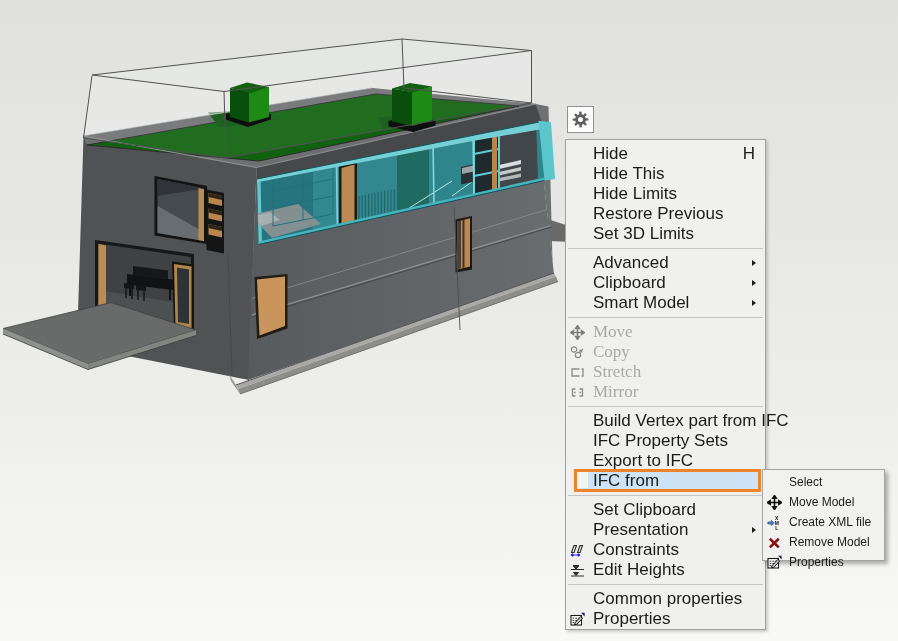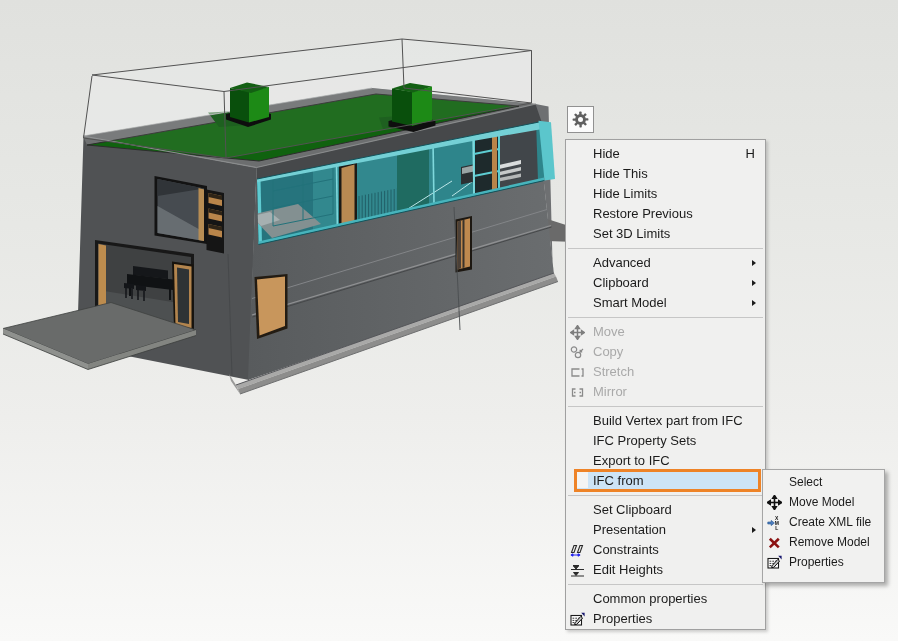--- a/index.html
+++ b/index.html
@@ -2,31 +2,31 @@
 <html><head>
 <meta charset="utf-8">
 <style>
 html,body{margin:0;padding:0;}
 body{width:898px;height:641px;overflow:hidden;font-family:"Liberation Sans",sans-serif;}
 #stage{position:relative;width:898px;height:641px;background:linear-gradient(180deg,#e0e1de 0%,#e7e8e5 35%,#eeeeec 65%,#f9f9f8 100%);}
 #bld{position:absolute;left:0;top:0;}
 
 #gearbtn{position:absolute;left:567px;top:106px;width:27px;height:27px;box-sizing:border-box;background:#fbfbfb;border:1px solid #919191;}
 
-#menu{position:absolute;left:565px;top:139px;width:201px;height:491px;box-sizing:border-box;background:#f0f0ef;border:1px solid #a0a0a0;box-shadow:2px 2px 3px rgba(0,0,0,0.18);padding-top:4px;font-size:13px;color:#1b1b1b;}
+#menu{position:absolute;left:565px;top:139px;width:201px;height:491px;box-sizing:border-box;background:#f0f0ef;border:1px solid #a0a0a0;box-shadow:2px 2px 3px rgba(0,0,0,0.18);padding-top:4px;font-size:17px;color:#1b1b1b;}
 .mi{position:relative;height:20px;line-height:20px;padding-left:27px;white-space:nowrap;z-index:2;}
-.mi.dis{color:#a9a9a9;}
+.mi.dis{color:#a9a9a9;font-family:Liberation Serif, serif;}
 .sep{height:0;border-top:1px solid #c6c6c6;margin:4px 2px;}
 .arr{position:absolute;right:9px;top:6.5px;width:0;height:0;border-left:4.5px solid #1b1b1b;border-top:3.5px solid transparent;border-bottom:3.5px solid transparent;}
 .short{position:absolute;right:10px;top:0;}
 .ico{position:absolute;left:4px;top:3px;width:15px;height:15px;}
 #orange{position:absolute;left:8px;top:329px;width:187px;height:23px;box-sizing:border-box;border:3.5px solid #ee8327;background:#cde4f6;z-index:1;}
 #orange .w{position:absolute;left:0;top:0;width:11px;height:16px;background:#f4f4f3;}
 
-#submenu{position:absolute;left:762px;top:469px;width:123px;height:114px;box-sizing:border-box;background:#f1f1f0;border:1px solid #a5a5a5;box-shadow:3px 3px 4px rgba(0,0,0,0.3);padding-top:2px;font-size:12px;color:#1b1b1b;}
+#submenu{position:absolute;left:762px;top:469px;width:123px;height:92px;box-sizing:border-box;background:#f1f1f0;border:1px solid #a5a5a5;box-shadow:3px 3px 4px rgba(0,0,0,0.3);padding-top:2px;font-size:12px;color:#1b1b1b;}
 #submenu .mi{padding-left:26px;}
 </style>
 </head>
 <body>
 <div id="stage">
 <svg id="bld" width="898" height="641" viewBox="0 0 898 641">
 
 <polygon points="535.5,104 548.5,106.5 552.5,262 554,277" fill="#6e7072"></polygon>
 <polygon points="544,218 607,238 607,243 546,241" fill="#6a6a6a"></polygon>
 

